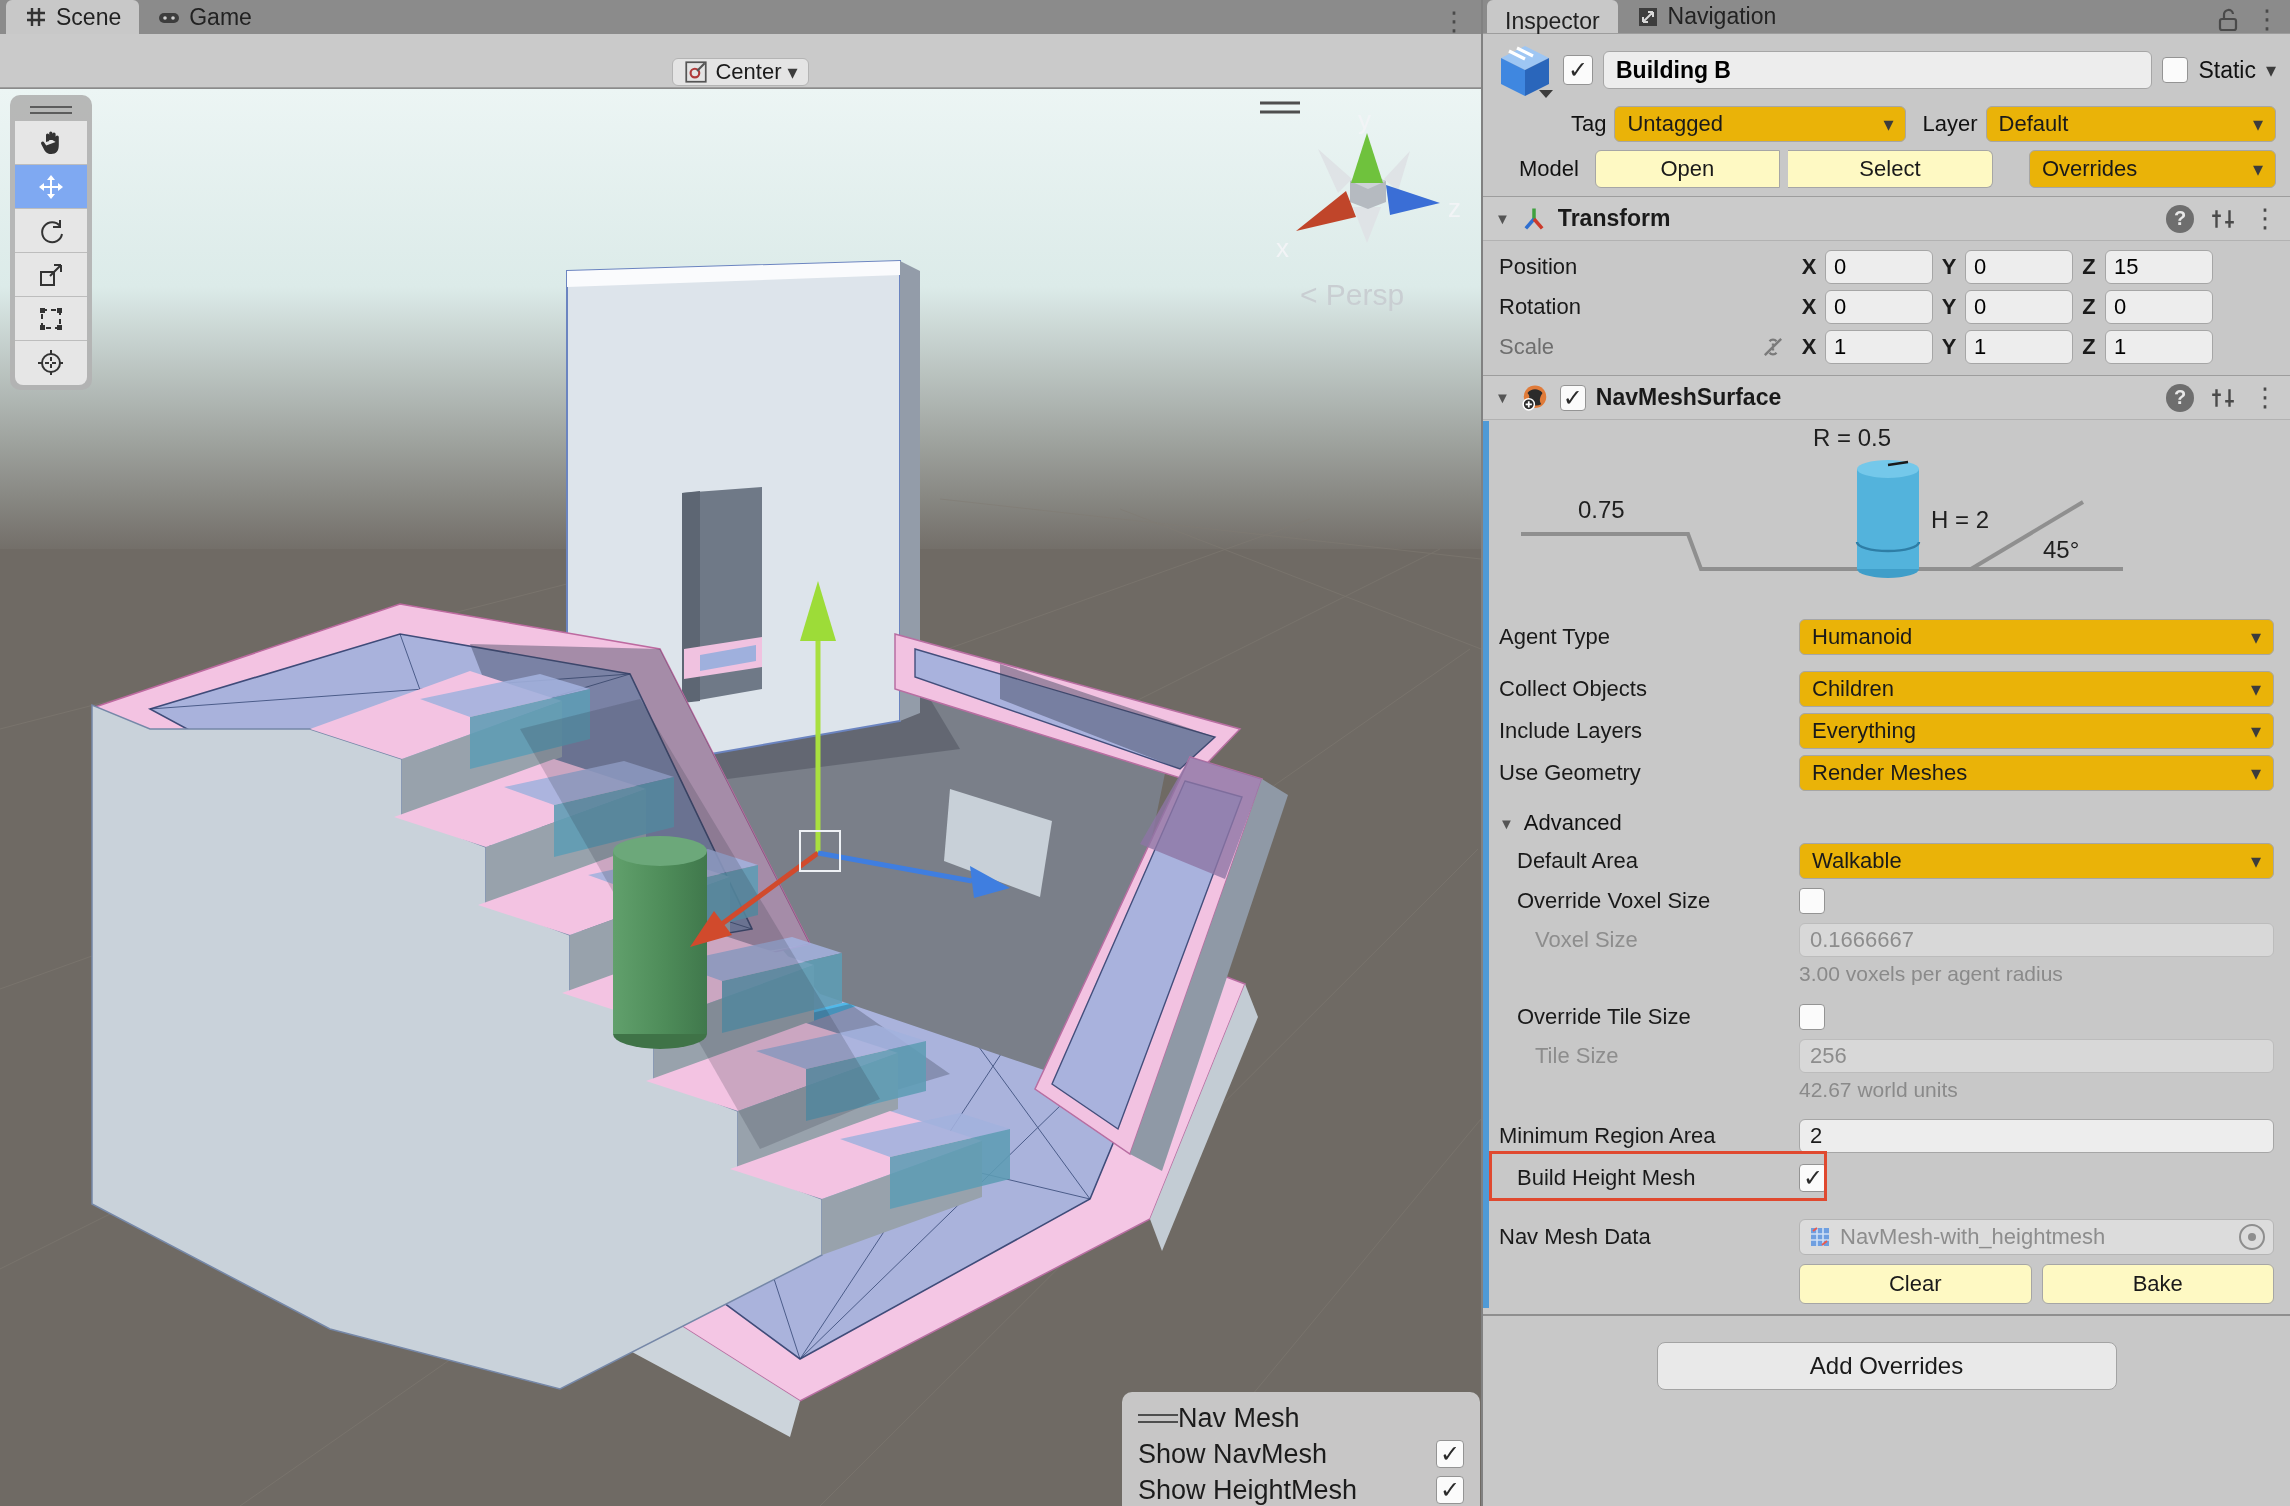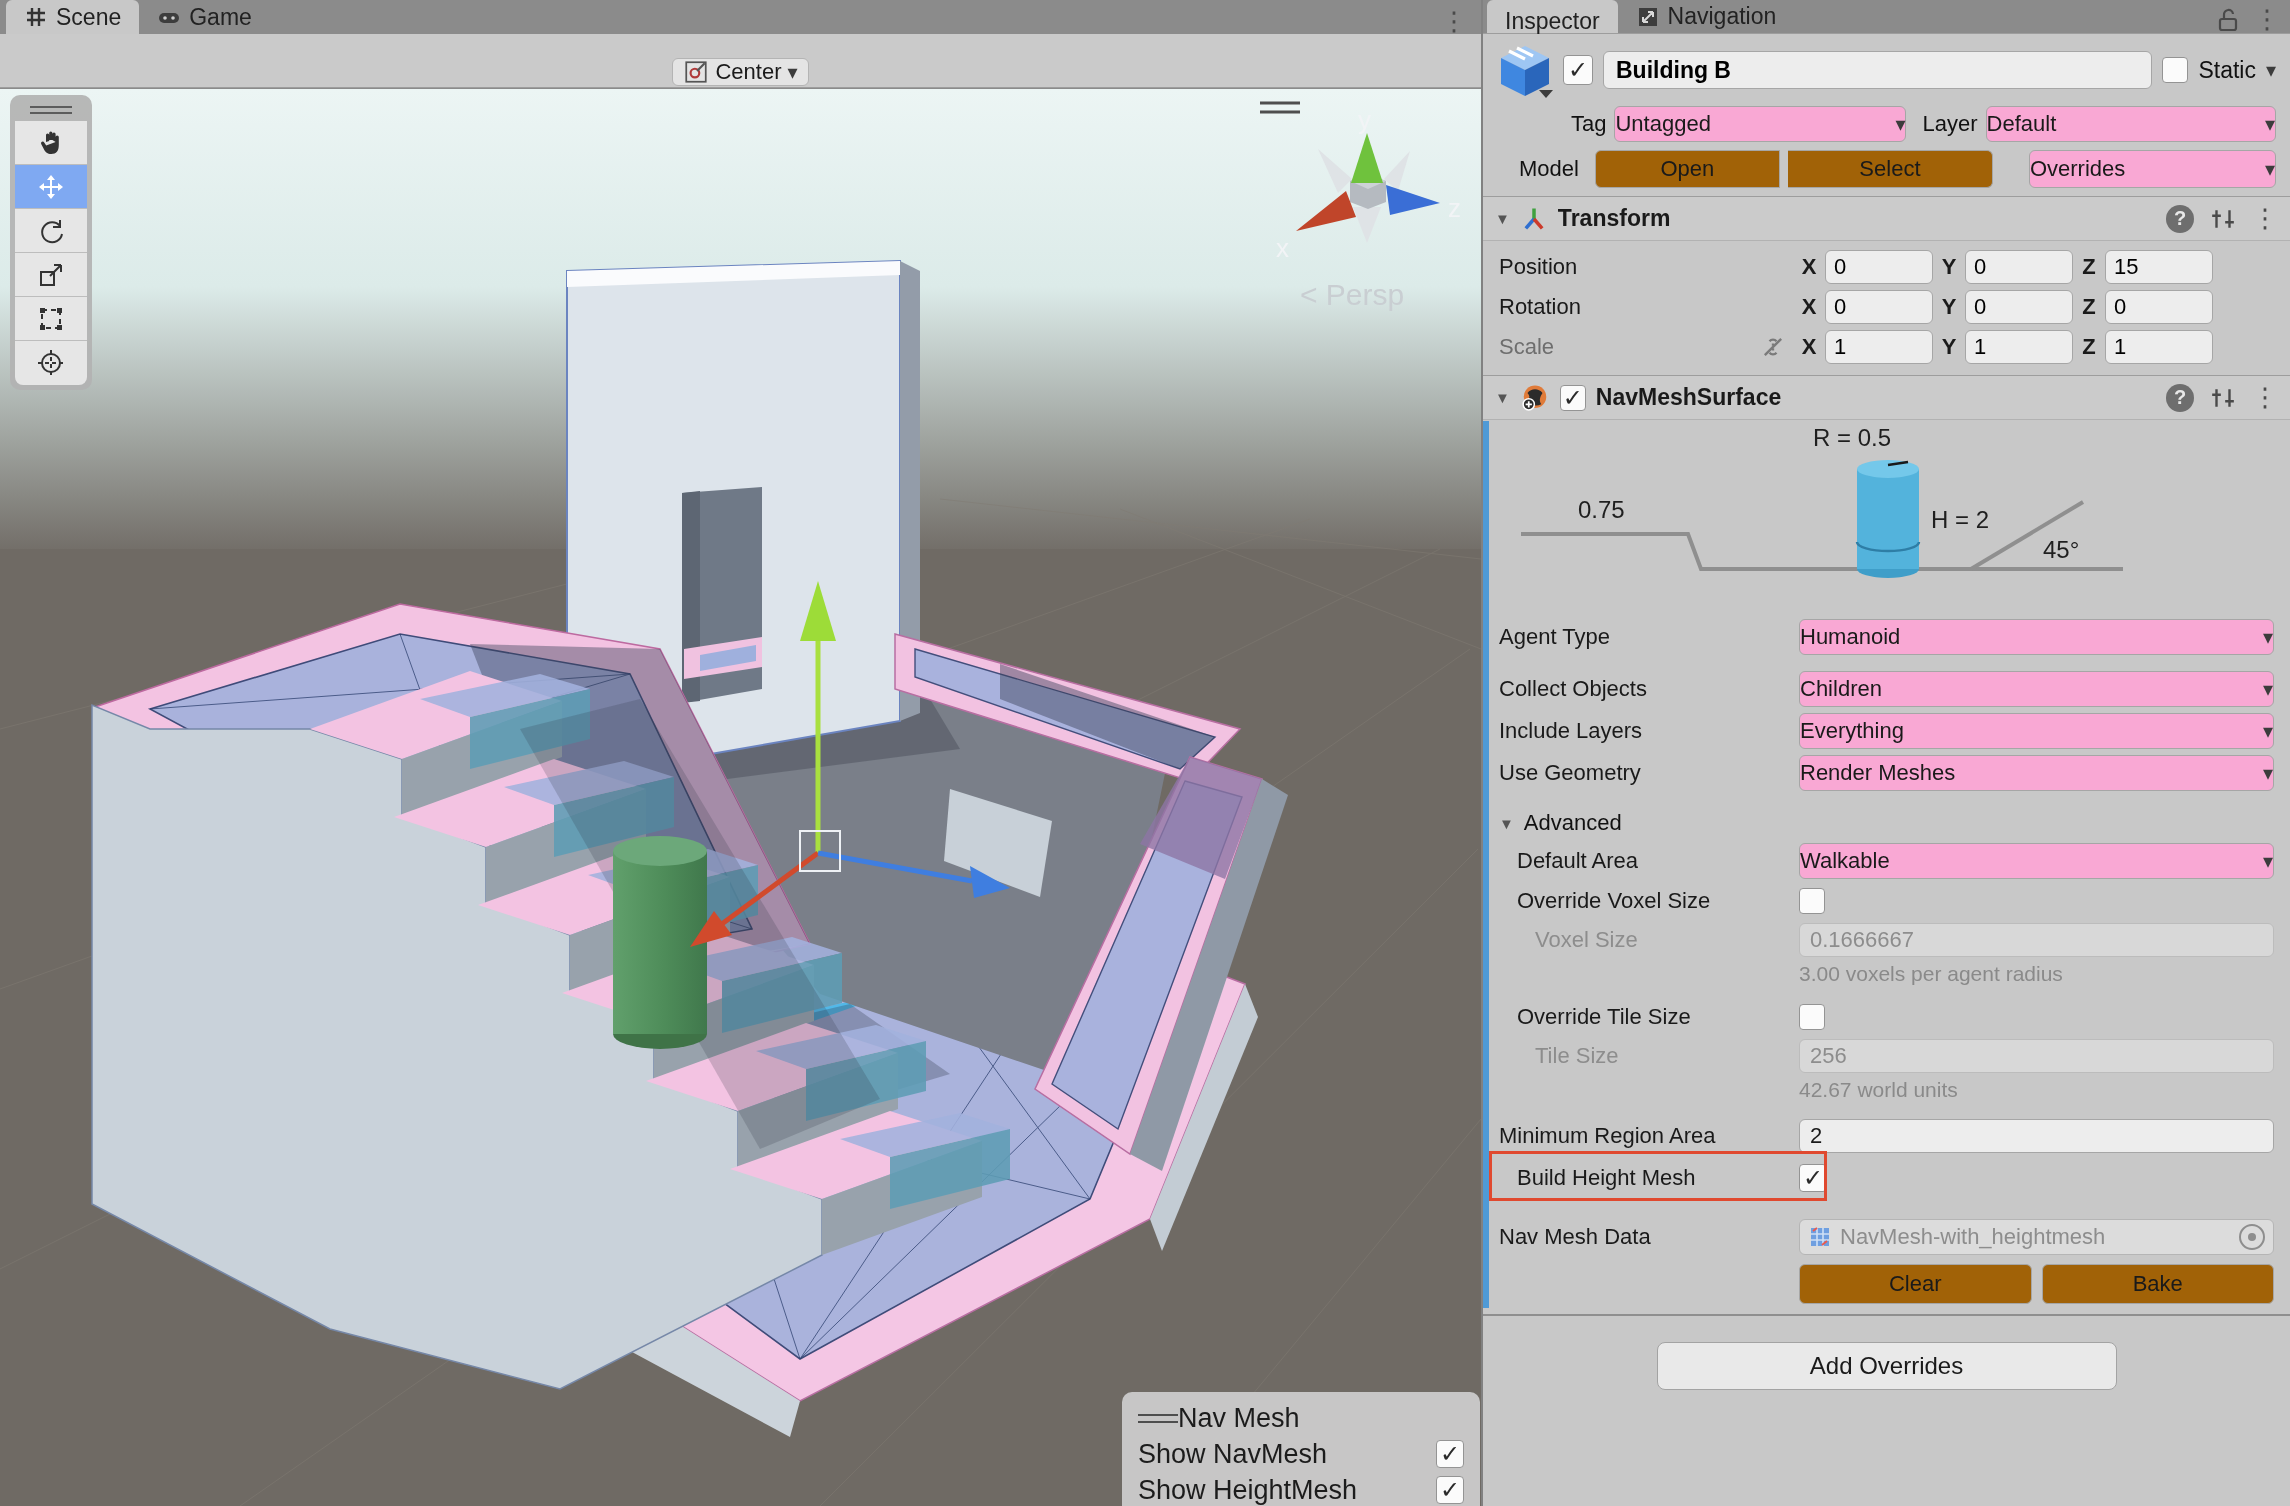--- a/index.html
+++ b/index.html
@@ -68,24 +68,24 @@
   #inspector { position:absolute; left:1481px; top:0; width:809px; height:1506px; background:#c8c8c8;
                border-left:2px solid #818181; }
   #inspector .tabbar { border-bottom:1px solid #9d9d9d; }
   .insp-winicons { position:absolute; right:10px; top:4px; display:flex; gap:14px; align-items:center; }
   .go-header { padding:8px 14px 4px; display:flex; align-items:center; gap:10px; }
   .namefield { flex:1; height:38px; background:#ededed; border:1px solid #a6a6a6; border-radius:6px;
                font-size:23px; font-weight:bold; padding:0 12px; font-family:"Liberation Sans",sans-serif; }
   .subrow { display:flex; align-items:center; gap:8px; padding:4px 14px; }
   .lbl { font-size:22px; color:#111; }
   .dim { color:#8d8d8d; }
-  .dropdown { height:36px; background:#f9a8d4; border:1px solid #a6a6a6; border-radius:6px;
-              display:flex; align-items:center; font-size:22px; padding:0 0; gap:8px; }
+  .dropdown { height:36px; background:#eab308; border:1px solid #a6a6a6; border-radius:6px;
+              display:flex; align-items:center; font-size:22px; padding:0 12px; gap:8px; }
   .dropdown .dd-label { flex:1; }
-  .btn { height:38px; background:#a16207; border:1px solid #a6a6a6; border-radius:6px;
+  .btn { height:38px; background:#fef9c3; border:1px solid #a6a6a6; border-radius:6px;
          font-size:22px; display:flex; align-items:center; justify-content:center; }
 
   .component { border-top:1px solid #9d9d9d; position:relative; }
   .comp-header { height:44px; background:#cbcbcb; display:flex; align-items:center; gap:10px; padding:0 12px;
                  border-bottom:1px solid #b2b2b2; }
   .comp-title { font-size:23px; font-weight:bold; flex:1; }
   .fold { font-size:15px; color:#555; }
   .comp-hicons { display:flex; gap:16px; align-items:center; }
 
   .prop-row { display:flex; align-items:center; padding:3px 16px; min-height:38px; }

